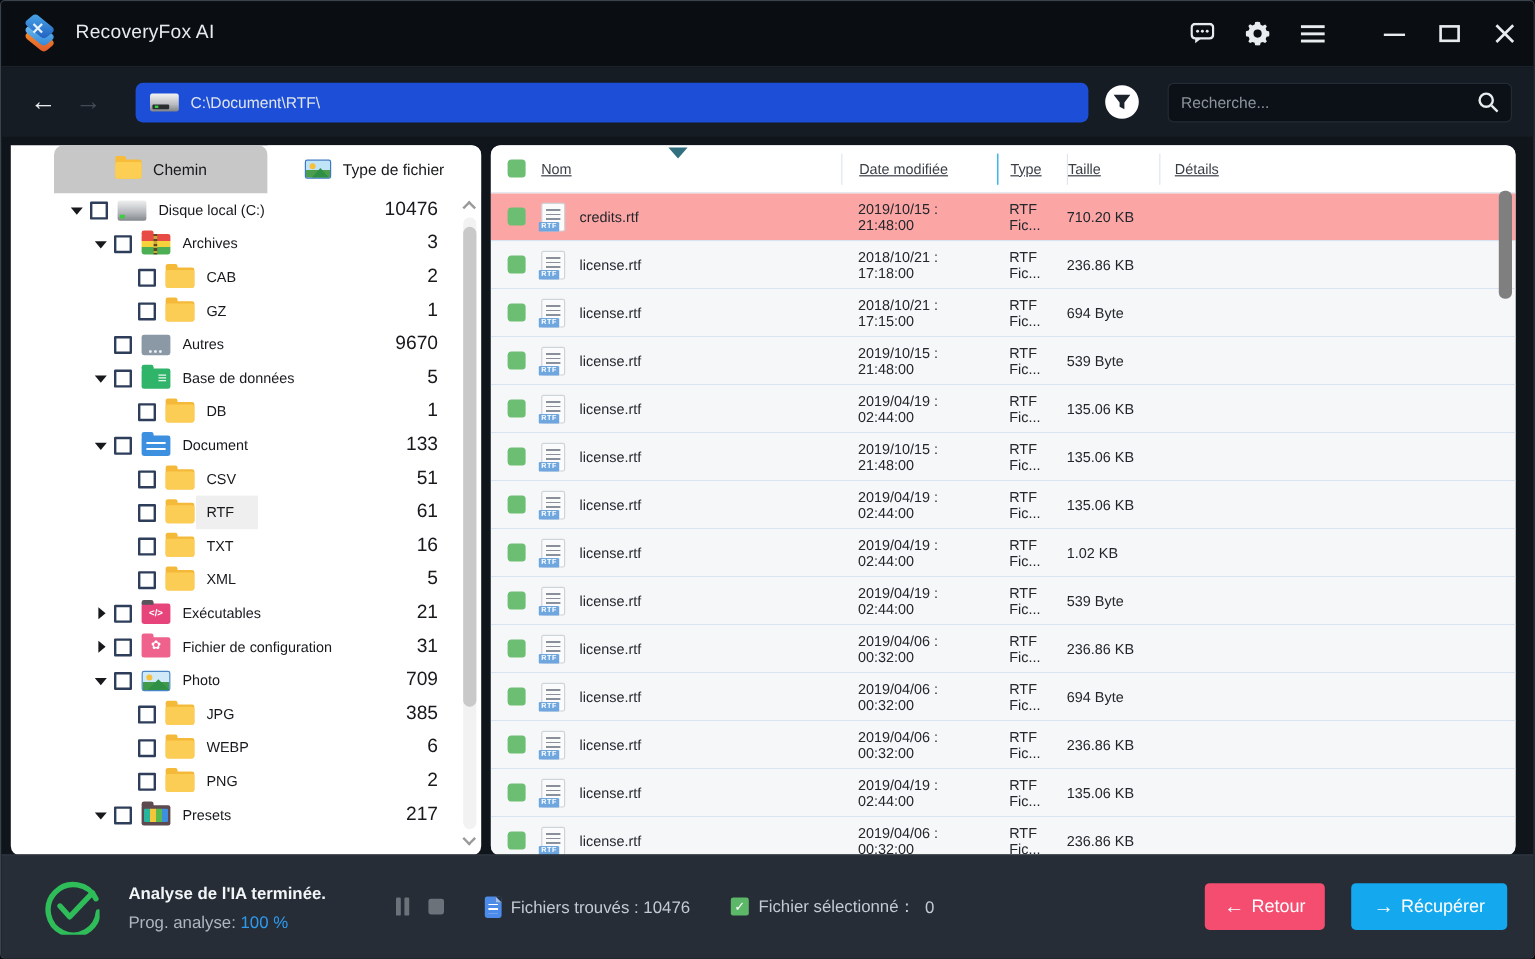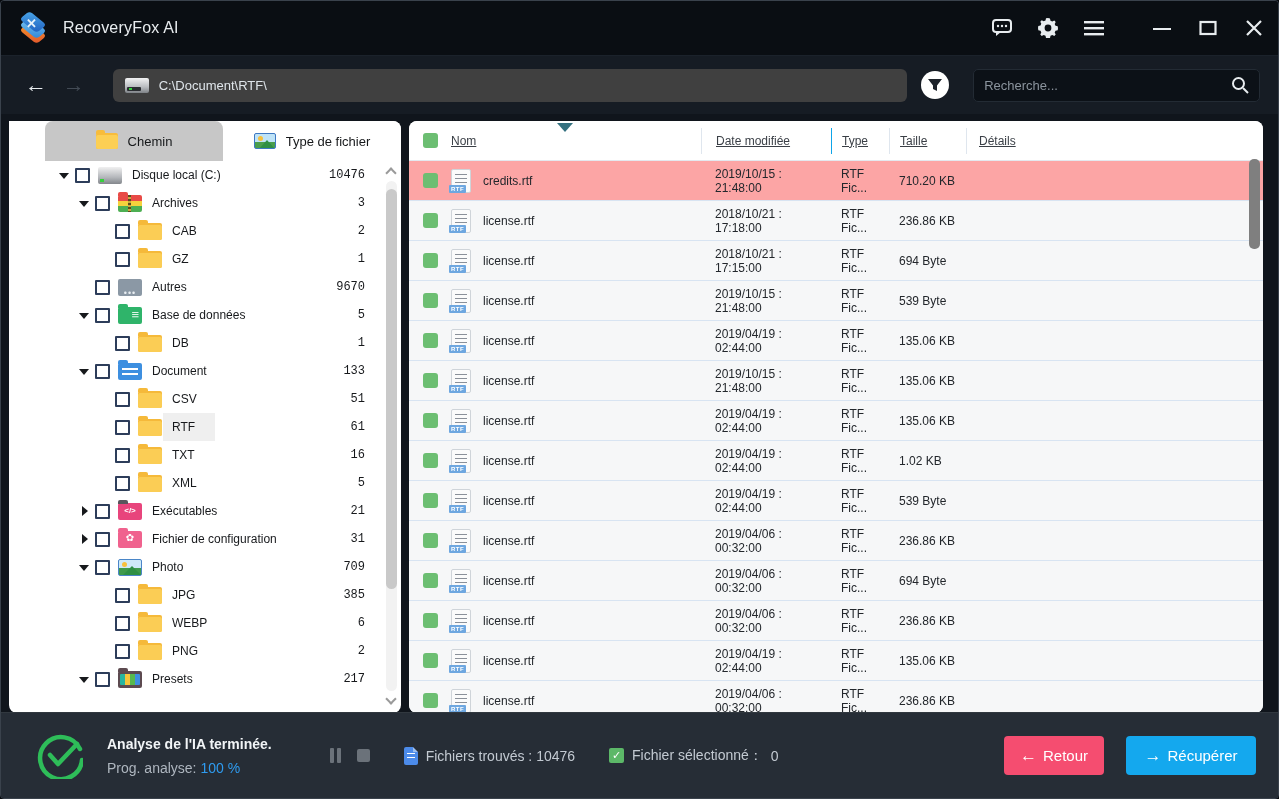--- a/index.html
+++ b/index.html
@@ -18,21 +18,21 @@
   .tb-right { margin-left:auto; display:flex; align-items:center; gap:26px; }
   .tb-ic { width:20px; height:20px; display:flex; align-items:center; justify-content:center; cursor:pointer; }
   .tb-ic svg { display:block; }
   .win-group { display:flex; gap:26px; margin-left:22px; }
 
   
   .navbar { height:58px; background:#161c24; display:flex; align-items:center; padding:0 18px; }
   .nav-arrow { font-size:22px; width:34px; text-align:center; cursor:pointer; }
   .nav-back { color:#e8ecef; }
   .nav-fwd { color:#434b55; margin-left:4px; }
-  .pathbar { margin-left:22px; width:798px; height:33px; background:#404040; border-radius:6px; display:flex; align-items:center; padding:0 12px; gap:10px;text-align:center; }
+  .pathbar { margin-left:22px; width:798px; height:33px; background:#1d4ed8; border-radius:6px; display:flex; align-items:center; padding:0 12px; gap:10px;text-align:center; }
   .path-text { color:#dfe5ea; font-size:13px; }
   .disk-ic { width:24px; height:15px; position:relative; }
   .disk-ic .body { position:absolute; inset:0; background:linear-gradient(180deg,#f2f2f2,#b9bcc0 60%,#7e8287); border-radius:2px; }
   .disk-ic .slot { position:absolute; left:2px; bottom:2px; width:14px; height:4px; background:#2a2d31; border-radius:1px; }
   .disk-ic .led { position:absolute; left:4px; bottom:3px; width:3px; height:2px; background:#35d03c; }
   .filter-btn { width:28px; height:28px; border-radius:50%; background:#fff; margin-left:14px; display:flex; align-items:center; justify-content:center; cursor:pointer; }
   .searchbox { margin-left:24px; width:288px; height:33px; background:#0c1117; border:1px solid #232b34; border-radius:5px; display:flex; align-items:center; padding:0 10px; }
   .searchbox input { flex:1; background:transparent; border:none; outline:none; color:#cfd6dc; font-size:13px; font-family:"Liberation Sans",sans-serif; }
   .searchbox input::placeholder { color:#8b949d; }
 
@@ -55,21 +55,21 @@
   .tree { position:relative; height:552px; overflow:hidden; }
   .trow { height:28px; display:flex; align-items:center; font-size:12px; color:#17191c; padding-right:36px; cursor:pointer; }
   .trow .spacer { flex:0 0 auto; }
   .lvl0 .spacer { width:12px; } .lvl1 .spacer { width:32px; } .lvl2 .spacer { width:52px; }
   .arr { width:14px; height:14px; flex:0 0 14px; margin-right:4px; position:relative; }
   .arr.open::before { content:""; position:absolute; top:5px; left:2px; border-left:5px solid transparent; border-right:5px solid transparent; border-top:6px solid #17191c; }
   .arr.closed::before { content:""; position:absolute; top:2px; left:5px; border-top:5px solid transparent; border-bottom:5px solid transparent; border-left:6px solid #17191c; }
   .tcheck { width:15px; height:15px; border:2px solid #2d3d5a; background:#fff; border-radius:1px; margin-right:8px; flex:0 0 15px; cursor:pointer; }
   .ticon { width:24px; height:17px; margin-right:10px; flex:0 0 24px; position:relative; border-radius:2px; }
   .tlabel { flex:1 1 auto; white-space:nowrap; overflow:hidden; }
-  .tcount { flex:0 0 auto; font-size:12px; color:#17191c;font-family:Liberation Mono, monospace; }
+  .tcount { flex:0 0 auto; font-size:16px; color:#17191c; }
   .trow.sel { background:linear-gradient(90deg, transparent 0 118px, #efefef 118px 170px, transparent 170px); }
 
   .ic-disk { border-radius:2px; background:linear-gradient(180deg,#f0f0f0,#b5b8bc 60%,#83878c); }
   .ic-disk::after { content:""; position:absolute; left:2px; bottom:2px; width:4px; height:3px; background:#35d03c; }
   .ic-folder { background:#f5b93a; }
   .ic-folder::before { content:""; position:absolute; top:-3px; left:0; width:10px; height:4px; background:#f5b93a; border-radius:2px 2px 0 0; }
   .ic-folder::after { content:""; position:absolute; inset:2px 0 0 0; background:#fbcd55; border-radius:2px; }
   .ic-archive { background:linear-gradient(180deg,#e84a46 33%,#f5d23c 33% 66%,#4daf53 66%); }
   .ic-archive::before { content:""; position:absolute; top:-3px; left:0; width:10px; height:4px; background:#e84a46; border-radius:2px 2px 0 0; }
   .ic-archive::after { content:""; position:absolute; top:0; bottom:0; left:10px; width:3px; background:repeating-linear-gradient(180deg,#5c4a1e 0 2px,#c9a93c 2px 4px); }
@@ -104,21 +104,21 @@
 
   
   .filepanel { position:absolute; left:408px; top:0; width:854px; height:592px; background:#f6f7f8; border-radius:8px; overflow:hidden; }
   .thead { height:40px; background:#fff; display:flex; align-items:center; position:relative; border-bottom:1px solid #e4e9ef; }
   .sort-tri { position:absolute; top:2px; left:148px; border-left:8px solid transparent; border-right:8px solid transparent; border-top:9px solid #33707f; }
   .hcell { font-size:12px; color:#3a3f46;text-decoration:underline; }
   .col-check { flex:0 0 42px; display:flex; justify-content:center; }
   .col-name { flex:0 0 250px; }
   .col-date { flex:0 0 130px; padding-left:14px; border-left:1px solid #dfe6ee; height:26px; display:flex; align-items:center; }
   .col-type { flex:0 0 58px; padding-left:10px; border-left:1px solid #0ea5e9; height:26px; display:flex; align-items:center; }
-  .col-size { flex:0 0 77px; padding-left:10px; border-left:1px solid #dfe6ee; height:26px; display:flex; align-items:center; }
+  .col-size { flex:0 0 77px; border-left:1px solid #dfe6ee; height:26px; display:flex; align-items:center; }
   .col-details { flex:1 1 auto; padding-left:12px; border-left:1px solid #dfe6ee; height:26px; display:flex; align-items:center; }
   .gcheck { width:15px; height:15px; background:#6cbe72; border-radius:3px; cursor:pointer; }
   .frow { height:40px; display:flex; align-items:center; border-bottom:1px solid #d8e4f2; font-size:12px; color:#23272c; cursor:pointer; background:#f6f7f8; }
   .frow.sel { background:#fca5a5; }
   .frow .col-date, .frow .col-type, .frow .col-size, .frow .col-details { border-left:none; }
   .fname { display:flex; align-items:center; gap:12px; }
   .ficon { width:20px; height:24px; background:#fbfbfb; border:1px solid #cfd4d9; border-radius:2px; position:relative; }
   .ficon::before { content:""; position:absolute; left:3px; right:3px; top:4px; height:10px;
      background:repeating-linear-gradient(180deg,#8a9099 0 1.5px,transparent 1.5px 4px); }
   .ficon::after { content:"RTF"; position:absolute; left:-3px; bottom:-1px; background:#6ea7e0; color:#fff; font-size:6px; font-weight:bold; padding:1px 2px; border-radius:1px; letter-spacing:.5px; }

